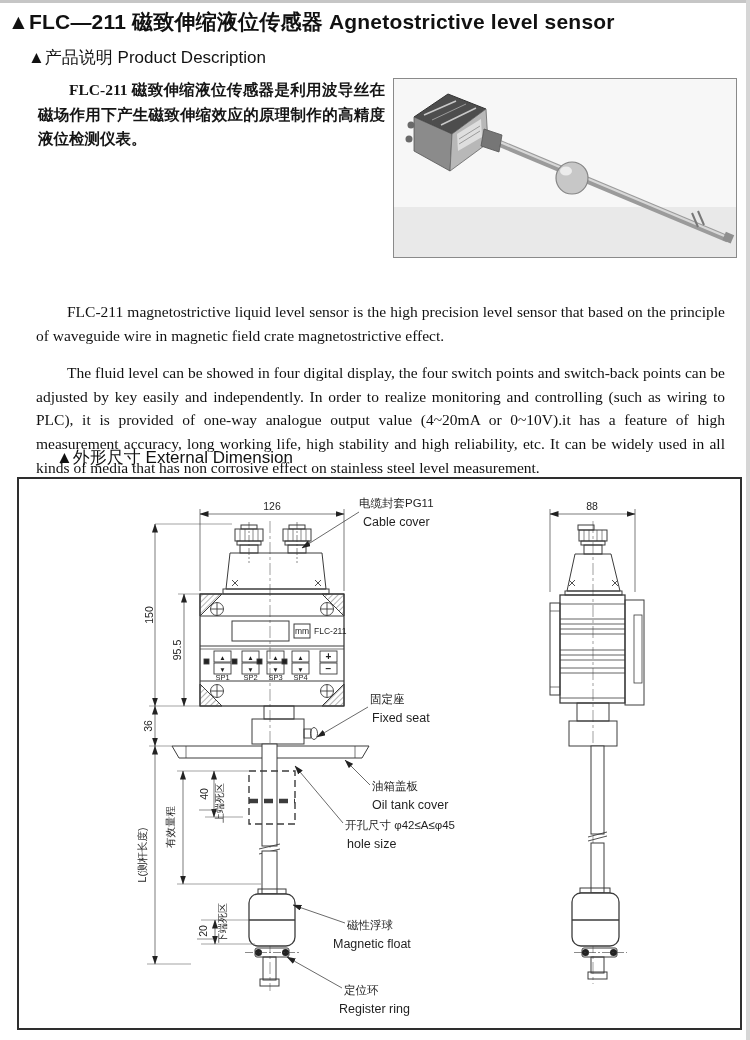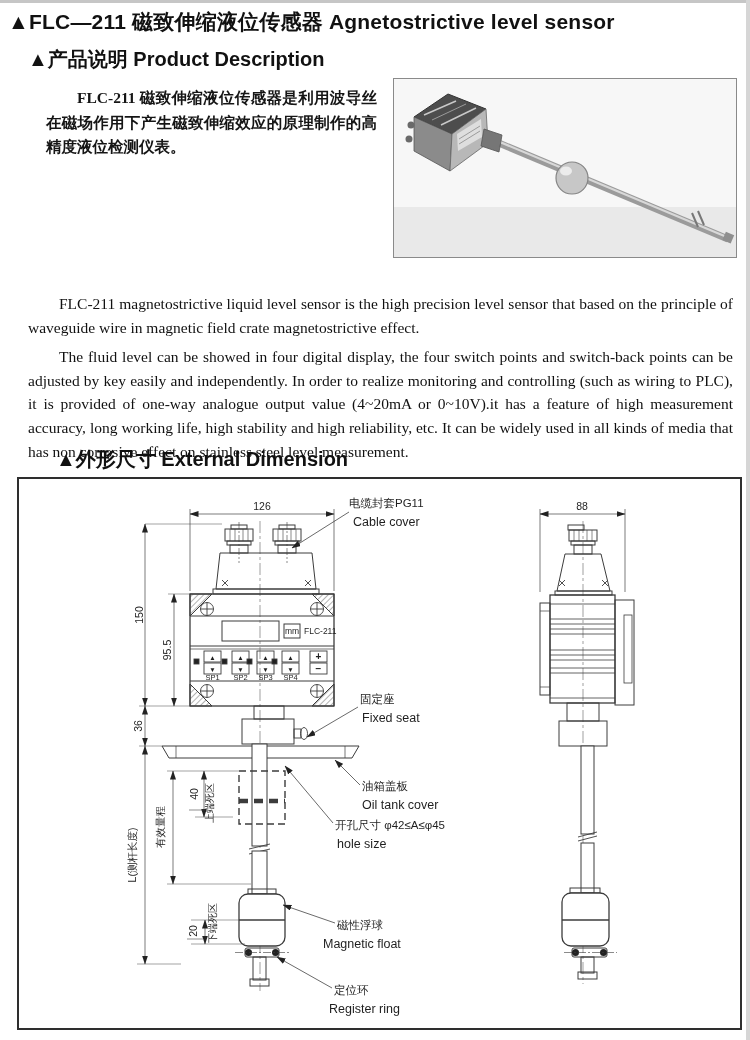--- a/index.html
+++ b/index.html
@@ -2,35 +2,35 @@
 <html><head>
 <meta charset="utf-8">
 <style>
   html,body{margin:0;padding:0;}
   body{width:750px;height:1040px;position:relative;background:#ffffff;
        font-family:"Liberation Sans",sans-serif;color:#1a1a1a;overflow:hidden;}
   .edge-top{position:absolute;left:0;top:0;width:750px;height:3px;background:#c6c6c6;}
   .edge-right{position:absolute;right:0;top:0;width:4px;height:1040px;background:#d6d6d6;}
   .title{position:absolute;left:8px;top:8px;width:720px;font-size:21px;font-weight:bold;
          letter-spacing:0.2px;color:#111;}
-  .h2{position:absolute;font-size:20px;font-weight:bold;color:#111;}
+  .h2{position:absolute;font-size:17px;font-weight:normal;color:#111;}
   .h2-desc{left:28px;top:46px;}
   .h2-dim{left:28px;top:446px;margin-left:28px;}
   .cn-col{position:absolute;left:30px;top:70px;width:363px;
           font-family:"Liberation Serif",serif;font-size:15.5px;font-weight:bold;
           line-height:24.6px;text-align:justify;color:#151515;}
-  .cn-col p{margin:16px;text-indent:2em;}
+  .cn-col p{margin:8px;text-indent:2em;}
   .photo-box{position:absolute;left:393px;top:78px;width:344px;height:180px;
              border:1px solid #8a8a8a;background:#f7f7f7;box-sizing:border-box;}
   .en-col{position:absolute;left:22px;top:286px;width:717px;
           font-family:"Liberation Serif",serif;font-size:15.5px;line-height:23.6px;
           text-align:justify;color:#111;}
-  .en-col p{margin:6px;text-indent:2em;}
+  .en-col p{margin:14px;text-indent:2em;}
   .frame{position:absolute;left:17px;top:477px;width:725px;height:553px;
-         border:2px solid #2e2e2e;box-sizing:border-box;background:#fff;}
+         border:2px solid #2e2e2e;box-sizing:border-box;background:#fff;padding-left:10px;}
   svg text{font-family:"Liberation Sans",sans-serif;fill:#1f1f1f;}
 </style>
 </head>
 <body>
 
 <div class="edge-top"></div>
 <div class="edge-right"></div>
 
 <div class="title">▲FLC—211 磁致伸缩液位传感器 Agnetostrictive level sensor</div>
 <div class="h2 h2-desc">▲产品说明  Product Description</div>

